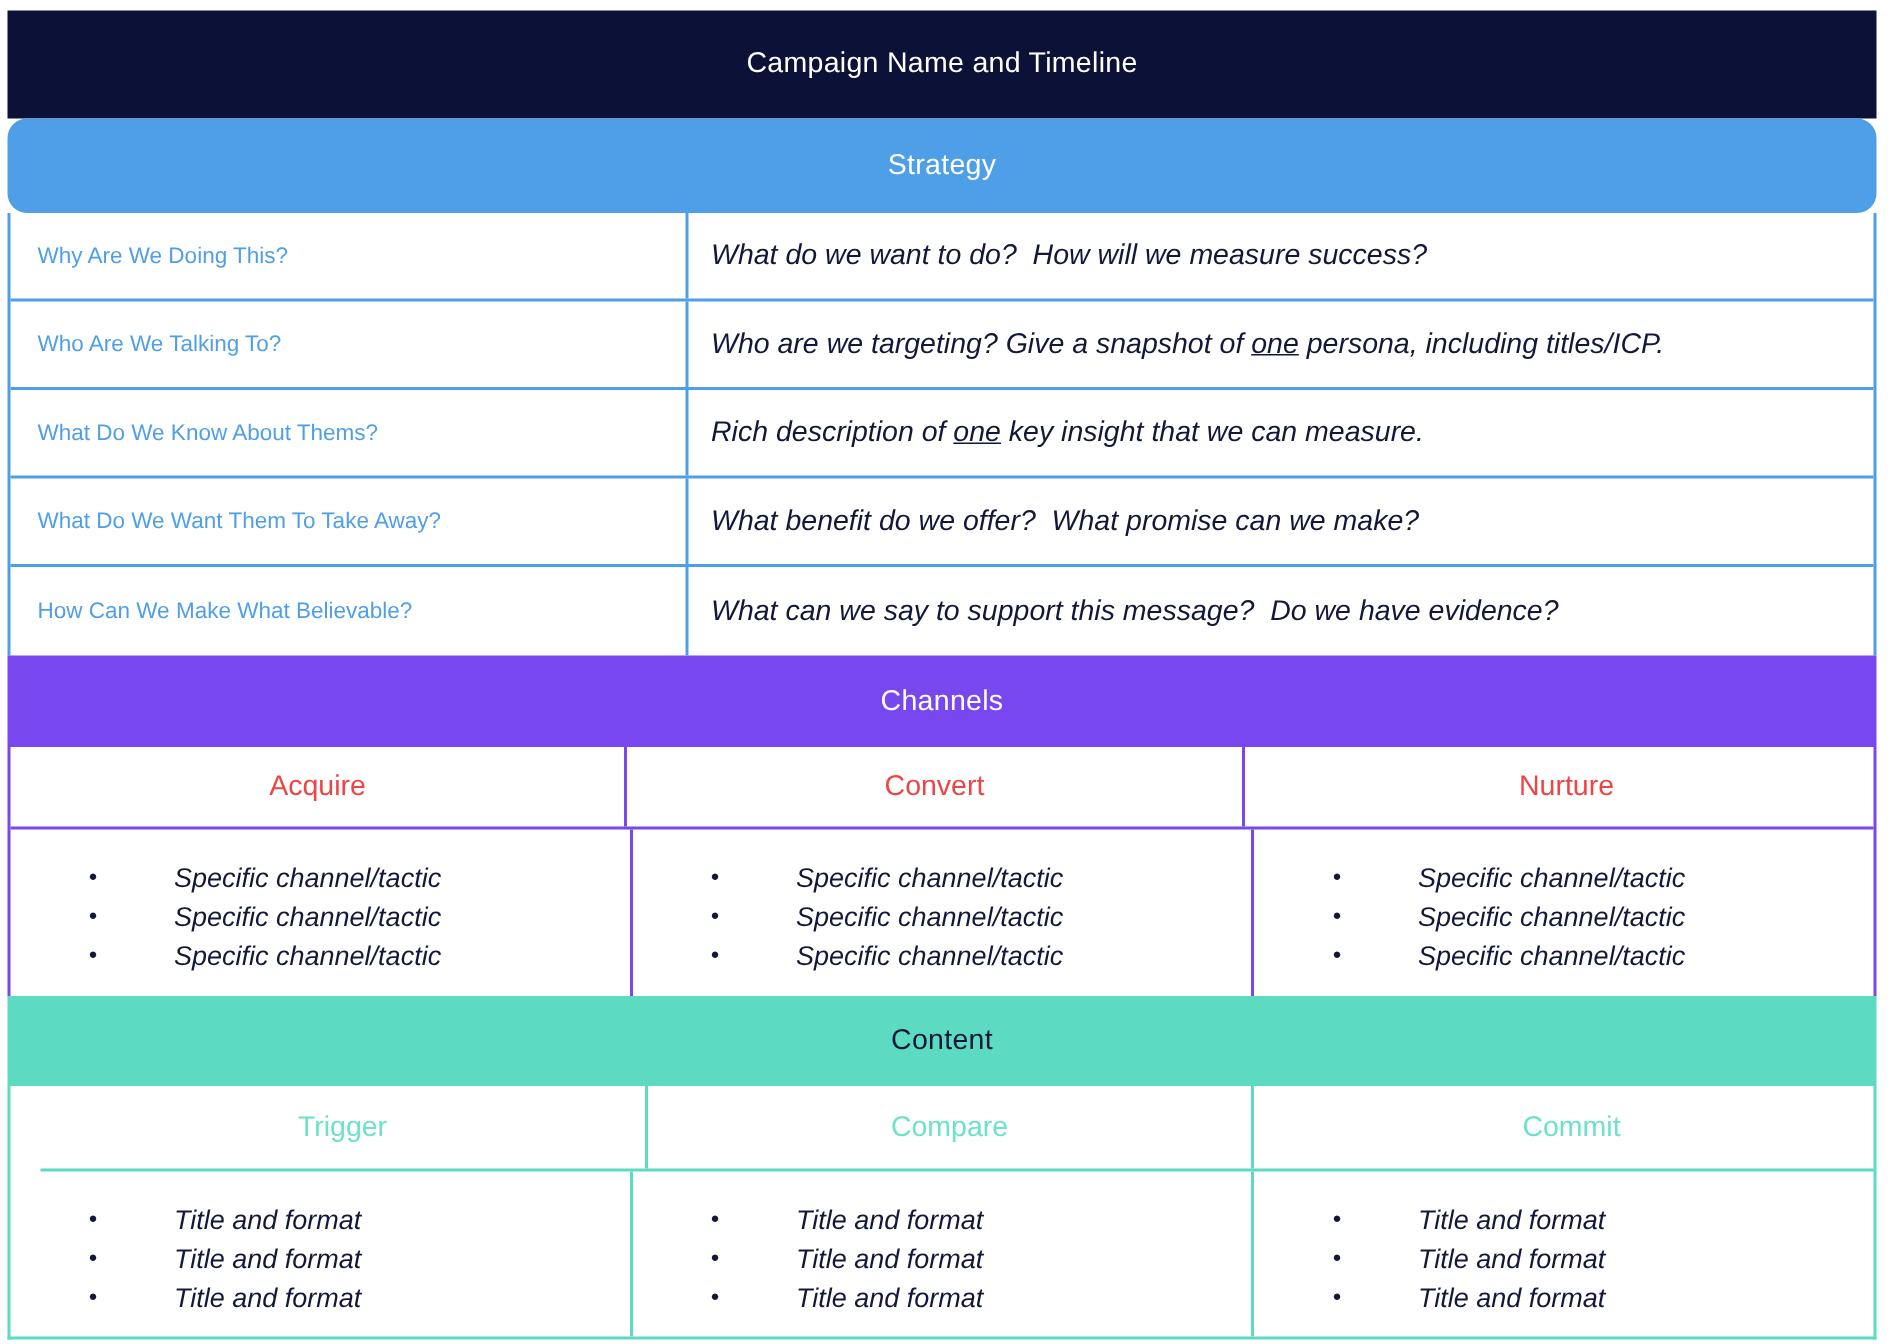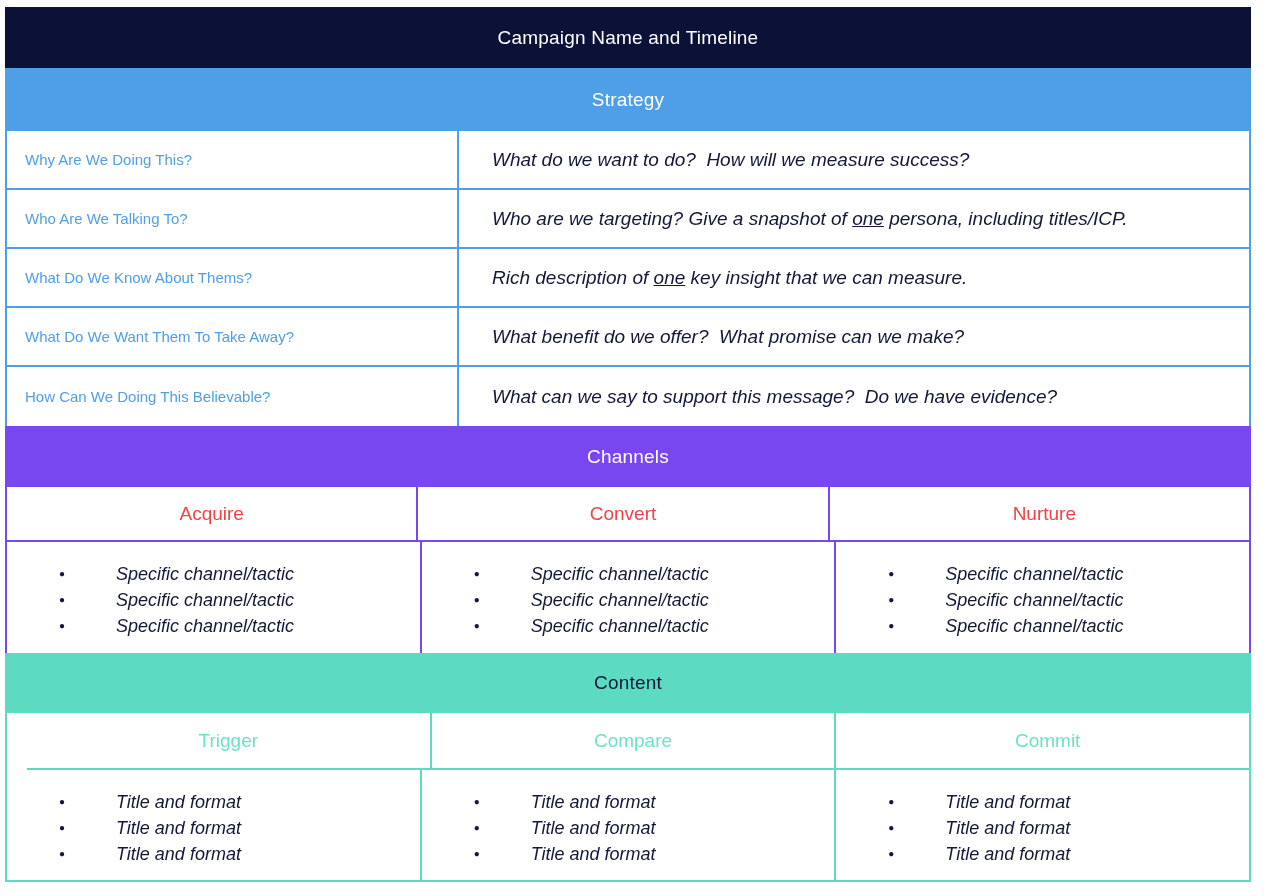--- a/index.html
+++ b/index.html
@@ -22,22 +22,22 @@
 
   
   .band {
     width: 100%;
     display: flex;
     align-items: center;
     justify-content: center;
     font-size: 19px;
     letter-spacing: 0.2px;
   }
-  .band-navy  { background: #0C1137; color: #ffffff; height: 61px; }
-  .band-blue  { background: #4F9FE8; color: #ffffff; height: 63px; }
+  .band-navy  { background: #0C1137; color: #ffffff; height: 72px; }
+  .band-blue  { background: #4F9FE8; color: #ffffff; height: 63px; border-radius: 13px; }
   .band-purple{ background: #7847F0; color: #ffffff; height: 61px; }
   .band-teal  { background: #5CDBC2; color: #131838; height: 60px; }
 
   
   .strategy-grid {
     border-left: 2px solid #4F9FE8;
     border-right: 2px solid #4F9FE8;
   }
   .s-row {
     display: flex;
@@ -52,21 +52,21 @@
     display: flex;
     align-items: center;
     padding-left: 18px;
     color: #4F9FE8;
     font-size: 15px;
   }
   .a-cell {
     flex: 1;
     display: flex;
     align-items: center;
-    padding-left: 33px;
+    padding-left: 15px;
     padding-right: 10px;
     font-style: italic;
     color: #131838;
     font-size: 19px;
     white-space: pre-wrap;
   }
   .a-cell .u { text-decoration: underline; }
 
   
   .tri-grid { width: 100%; }
@@ -168,21 +168,21 @@
       <div class="q-cell">
         <span>What Do We Want Them To Take Away?</span>
       </div>
       <div class="a-cell">
         <span><span>What benefit do we offer?  What promise can we make?</span><span class="u"></span><span></span></span>
       </div>
     </div>
 
     <div class="s-row">
       <div class="q-cell">
-        <span>How Can We Doing This Believable?</span>
+        <span>How Can We Make What Believable?</span>
       </div>
       <div class="a-cell">
         <span><span>What can we say to support this message?  Do we have evidence?</span><span class="u"></span><span></span></span>
       </div>
     </div>
 
   </div>
 
   <div class="band band-purple">
     <span>Channels</span>

